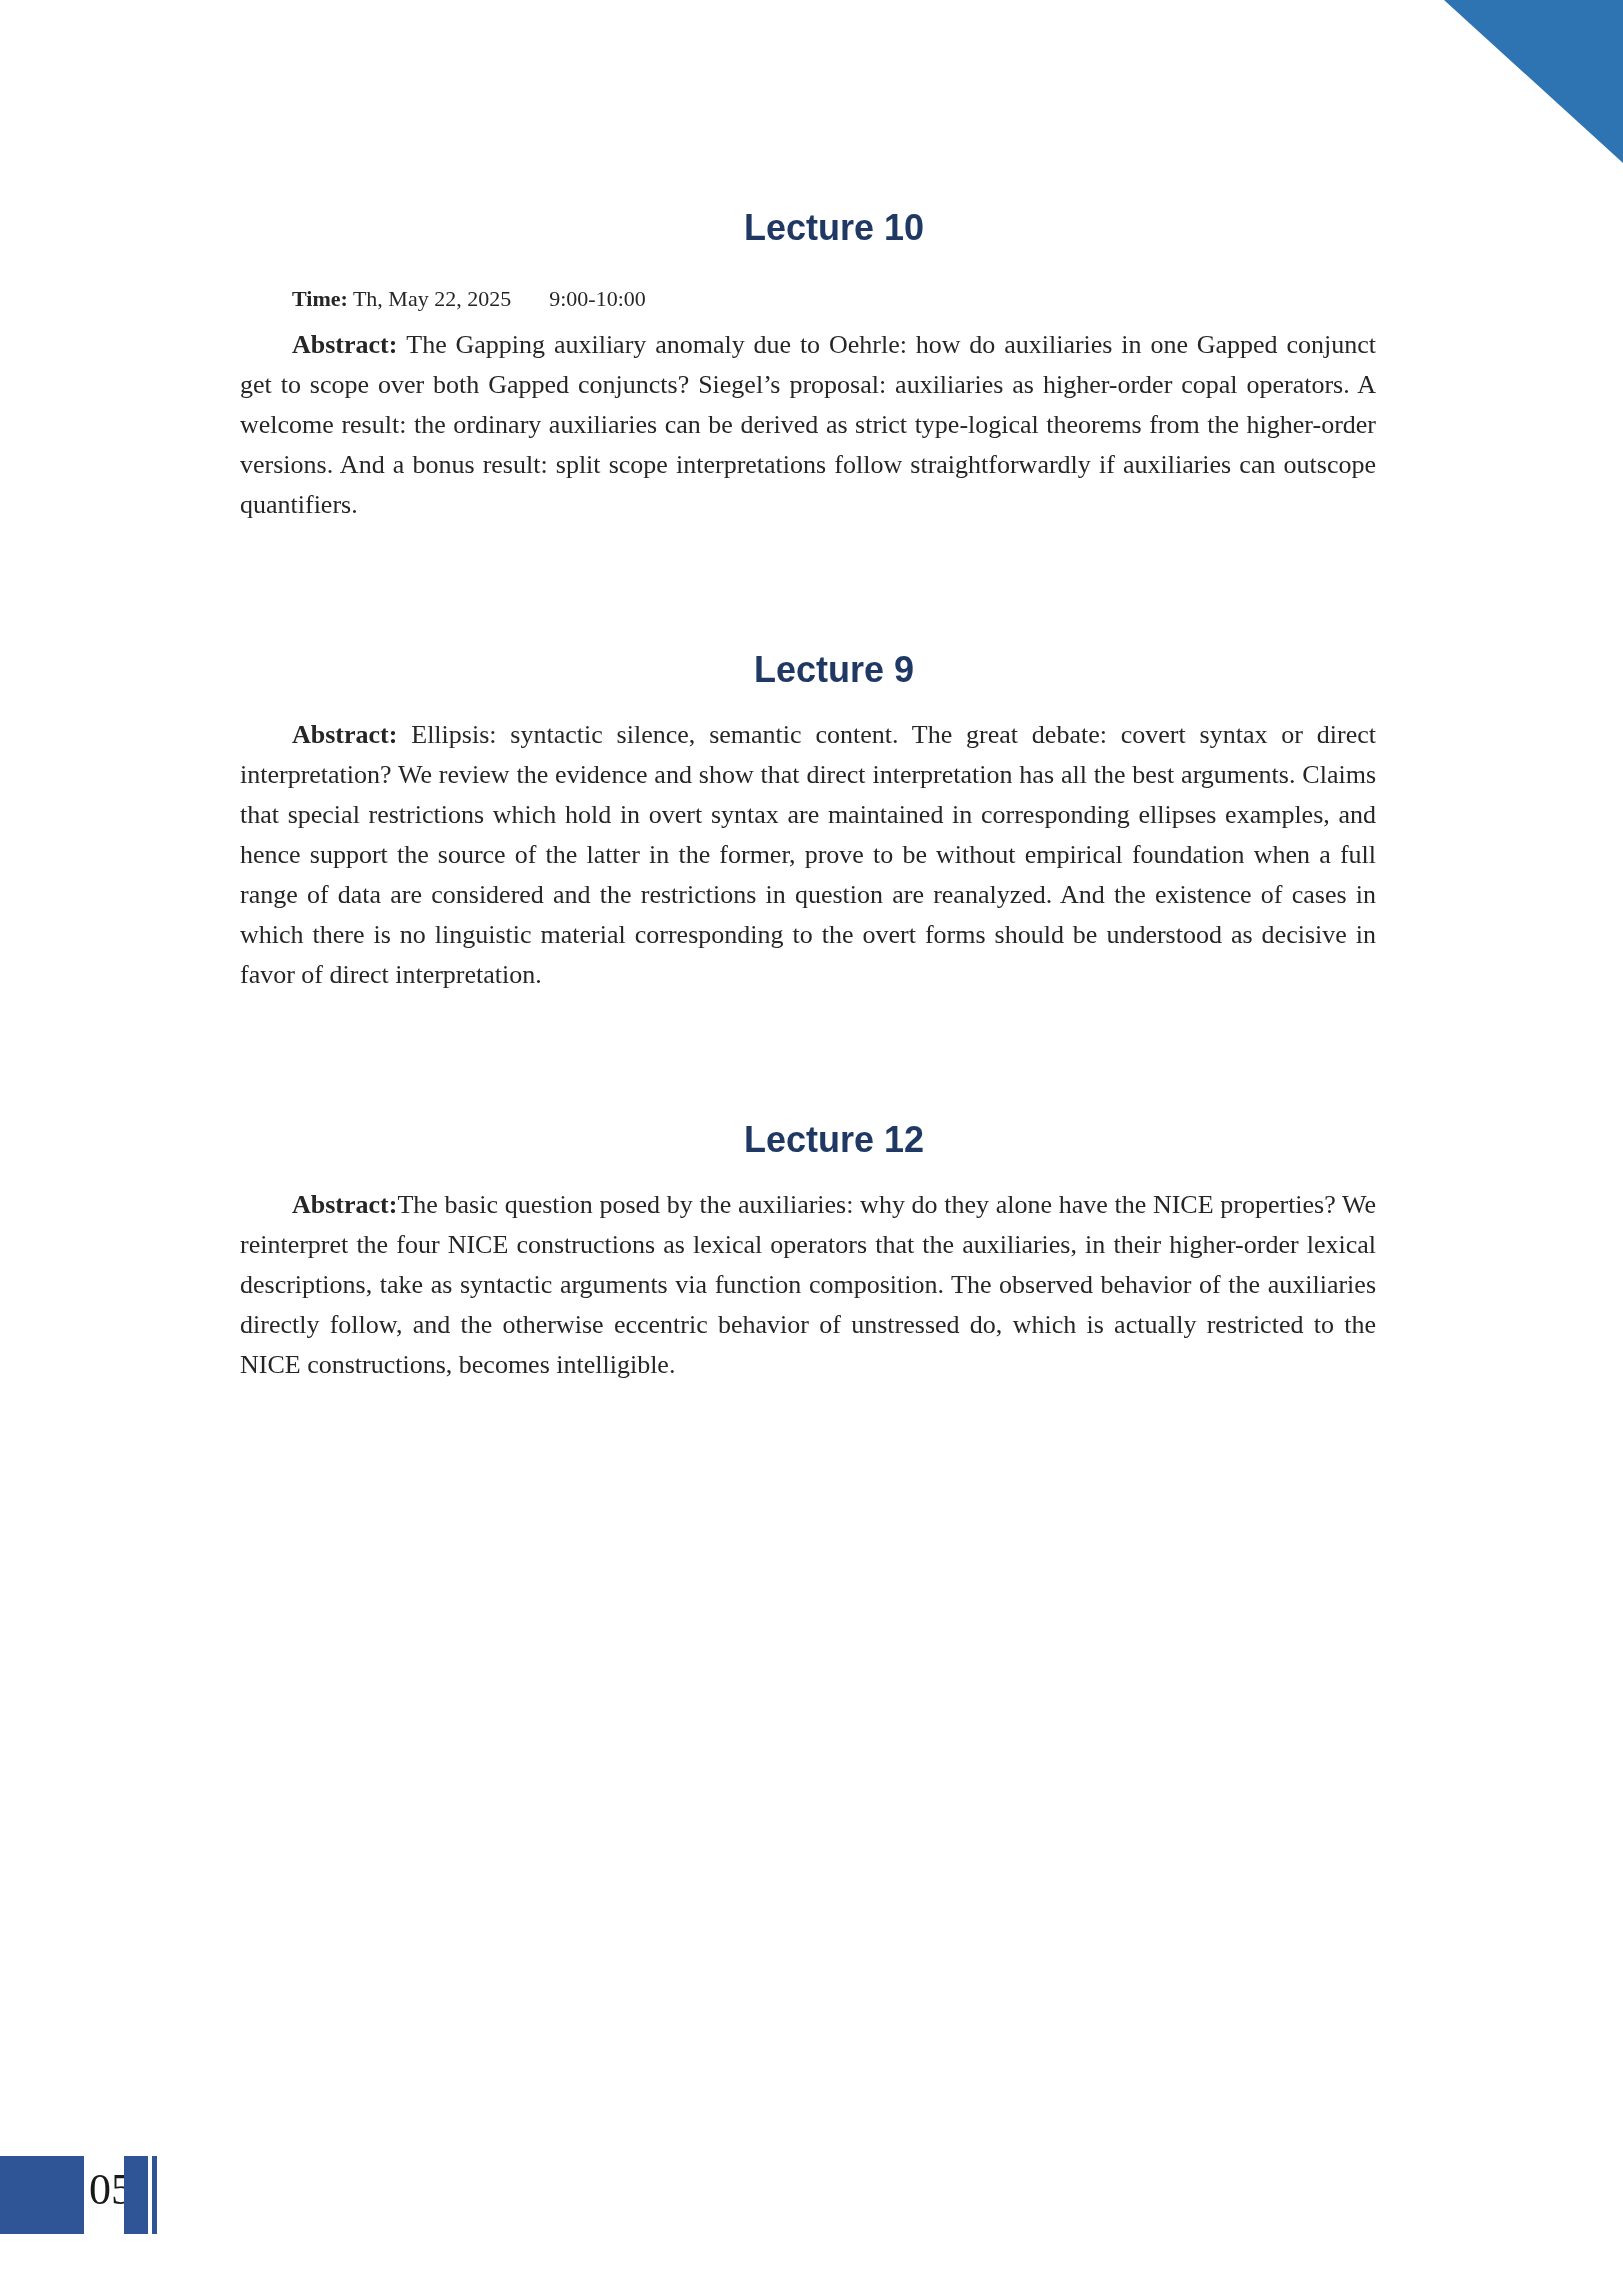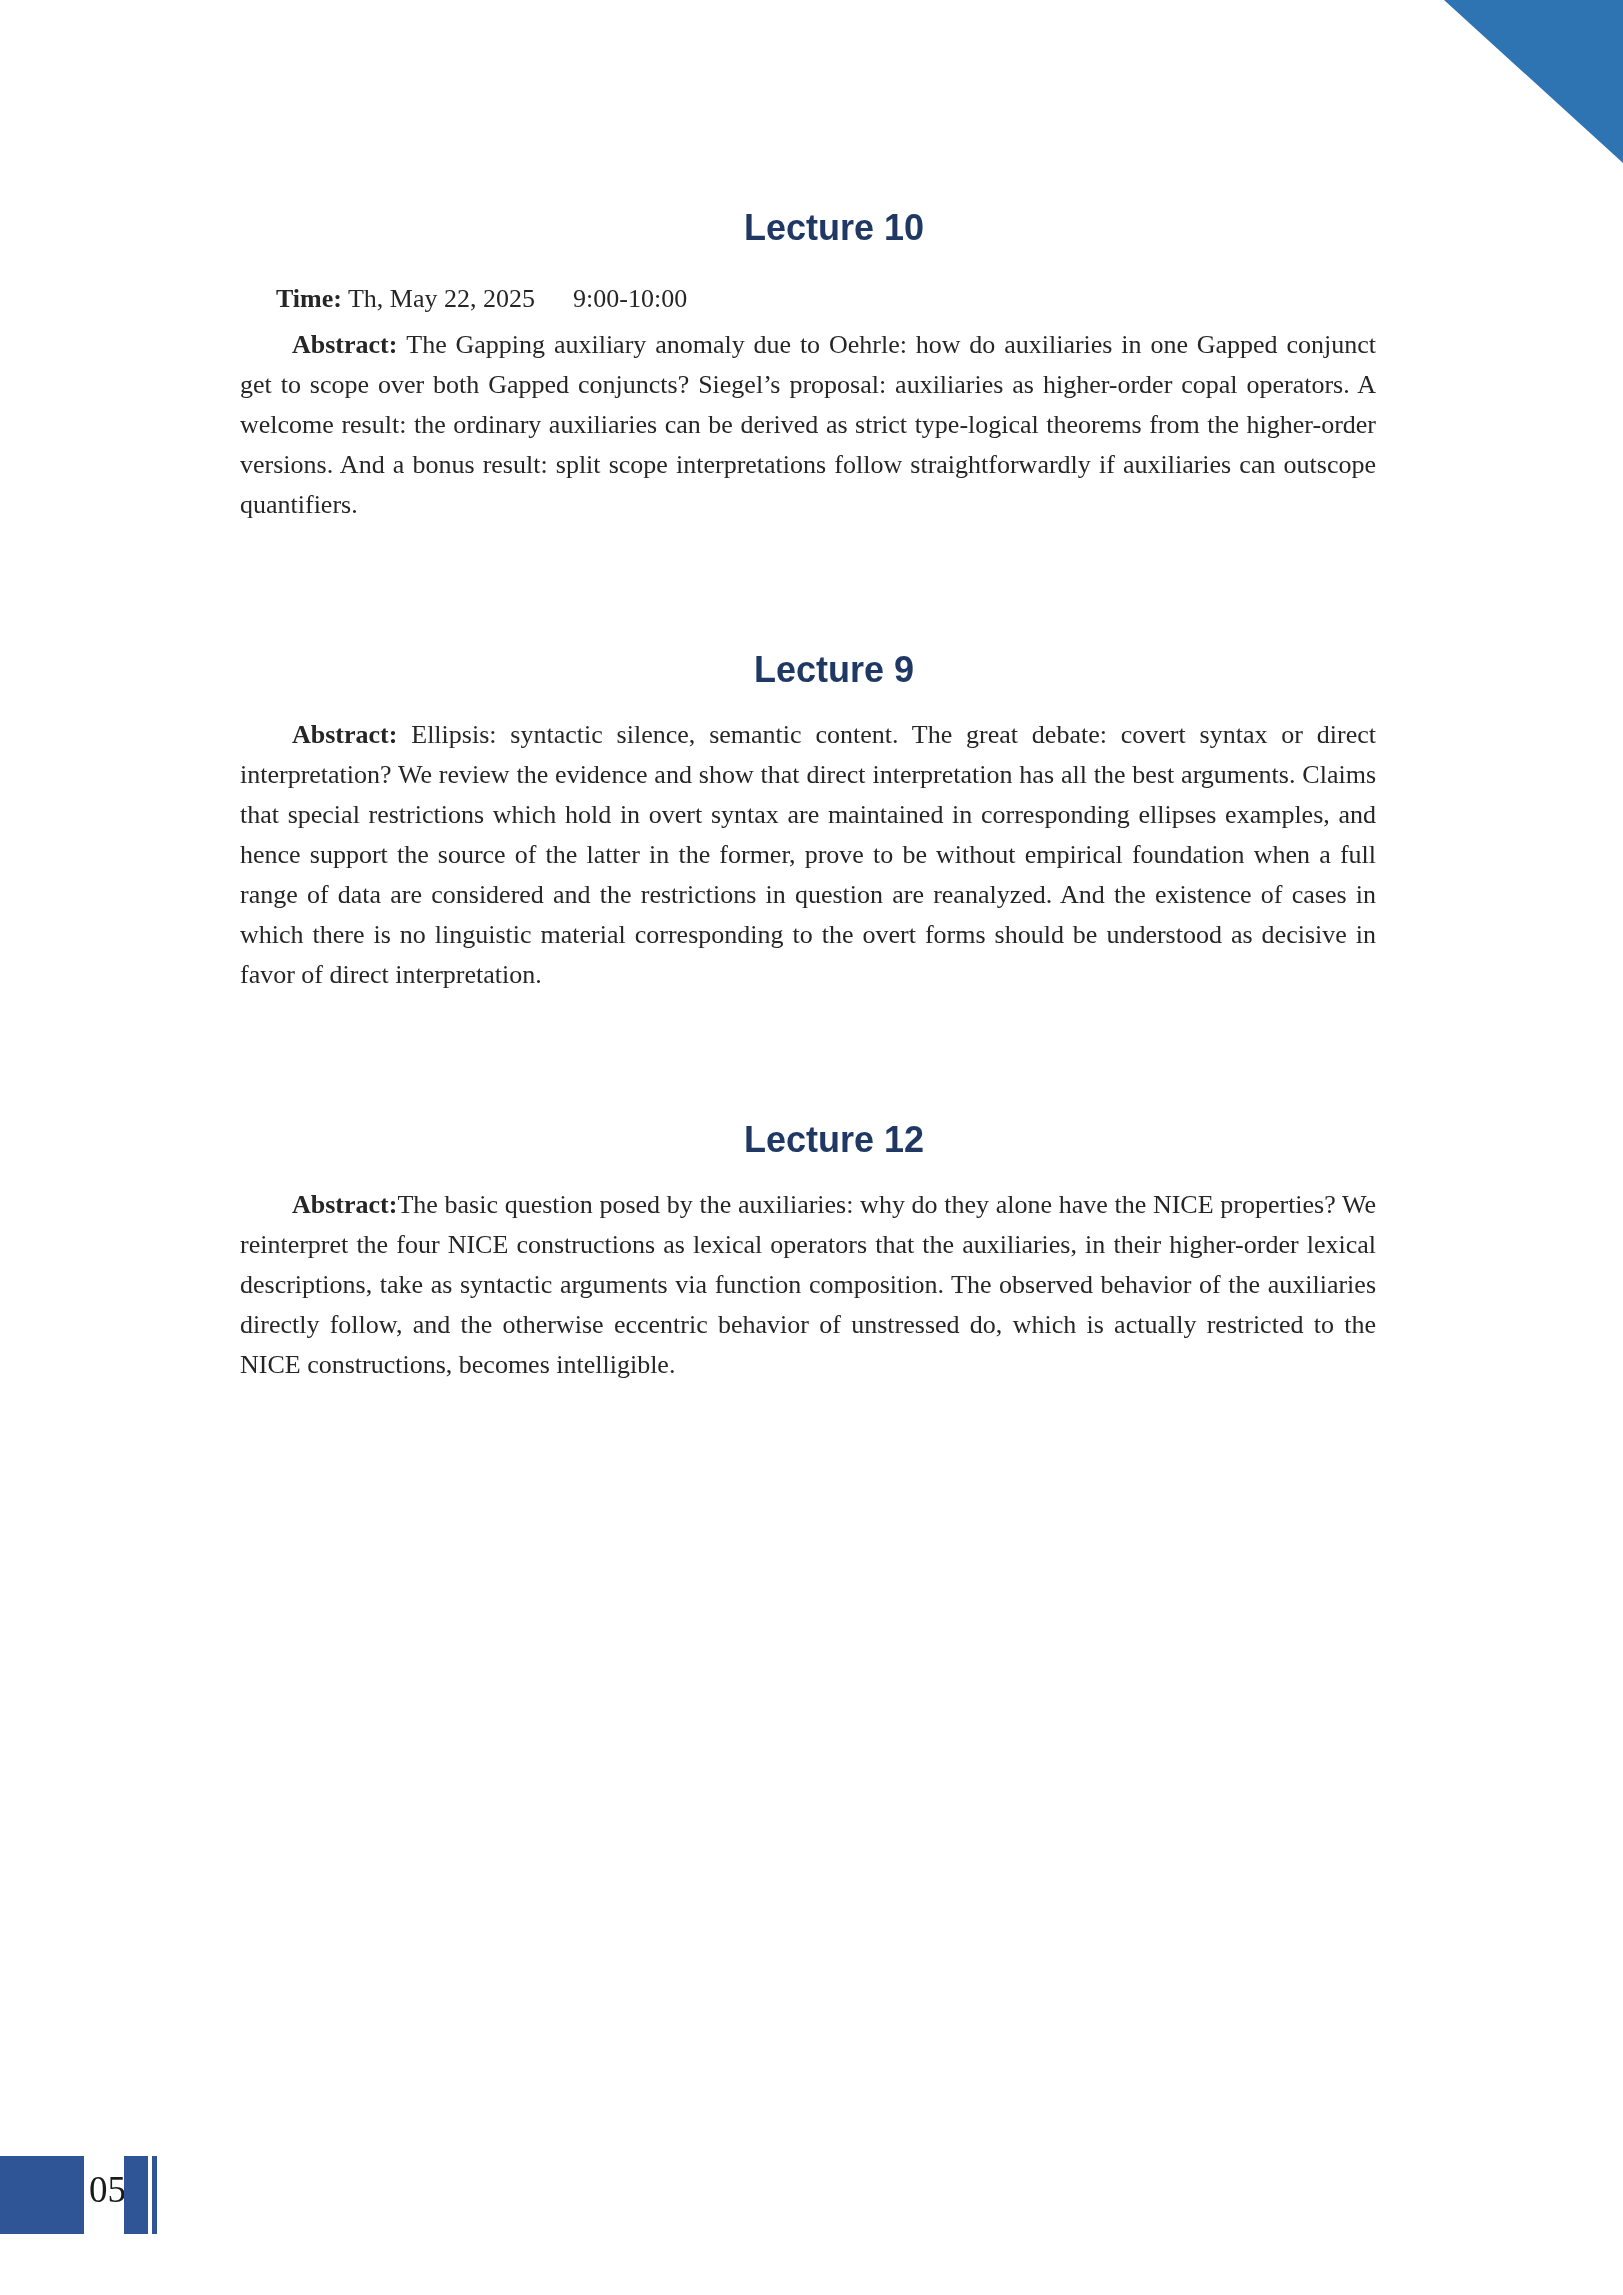--- a/index.html
+++ b/index.html
@@ -32,23 +32,23 @@
   .lecture-title {
     font-family: "Liberation Sans", sans-serif;
     font-weight: bold;
     font-size: 36px;
     line-height: 40px;
     color: #203864;
     margin: 0 0 25px 52px;
     text-align: center;
   }
   .meta-line {
-    font-size: 26px;
+    font-size: 22px;
     line-height: 52px;
-    margin-left: 36px;
+    margin-left: 52px;
     white-space: nowrap;
   }
   .meta-label { font-weight: bold; }
   .time-gap { display: inline-block; width: 38px; }
   .abstract {
     font-size: 26px;
     line-height: 40px;
     text-align: justify;
     text-indent: 52px;
     margin: 0;
@@ -59,21 +59,21 @@
     left: 0;
     top: 2156px;
     width: 84px;
     height: 78px;
     background: #2F5596;
   }
   .footer-num {
     position: absolute;
     left: 89px;
     top: 2173px;
-    font-size: 37px;
+    font-size: 44px;
     line-height: 33px;
     color: #1a1a1a;
     font-family: "Liberation Serif", serif;
   }
   .footer-bar-thick {
     position: absolute;
     left: 124px;
     top: 2156px;
     width: 24px;
     height: 78px;

